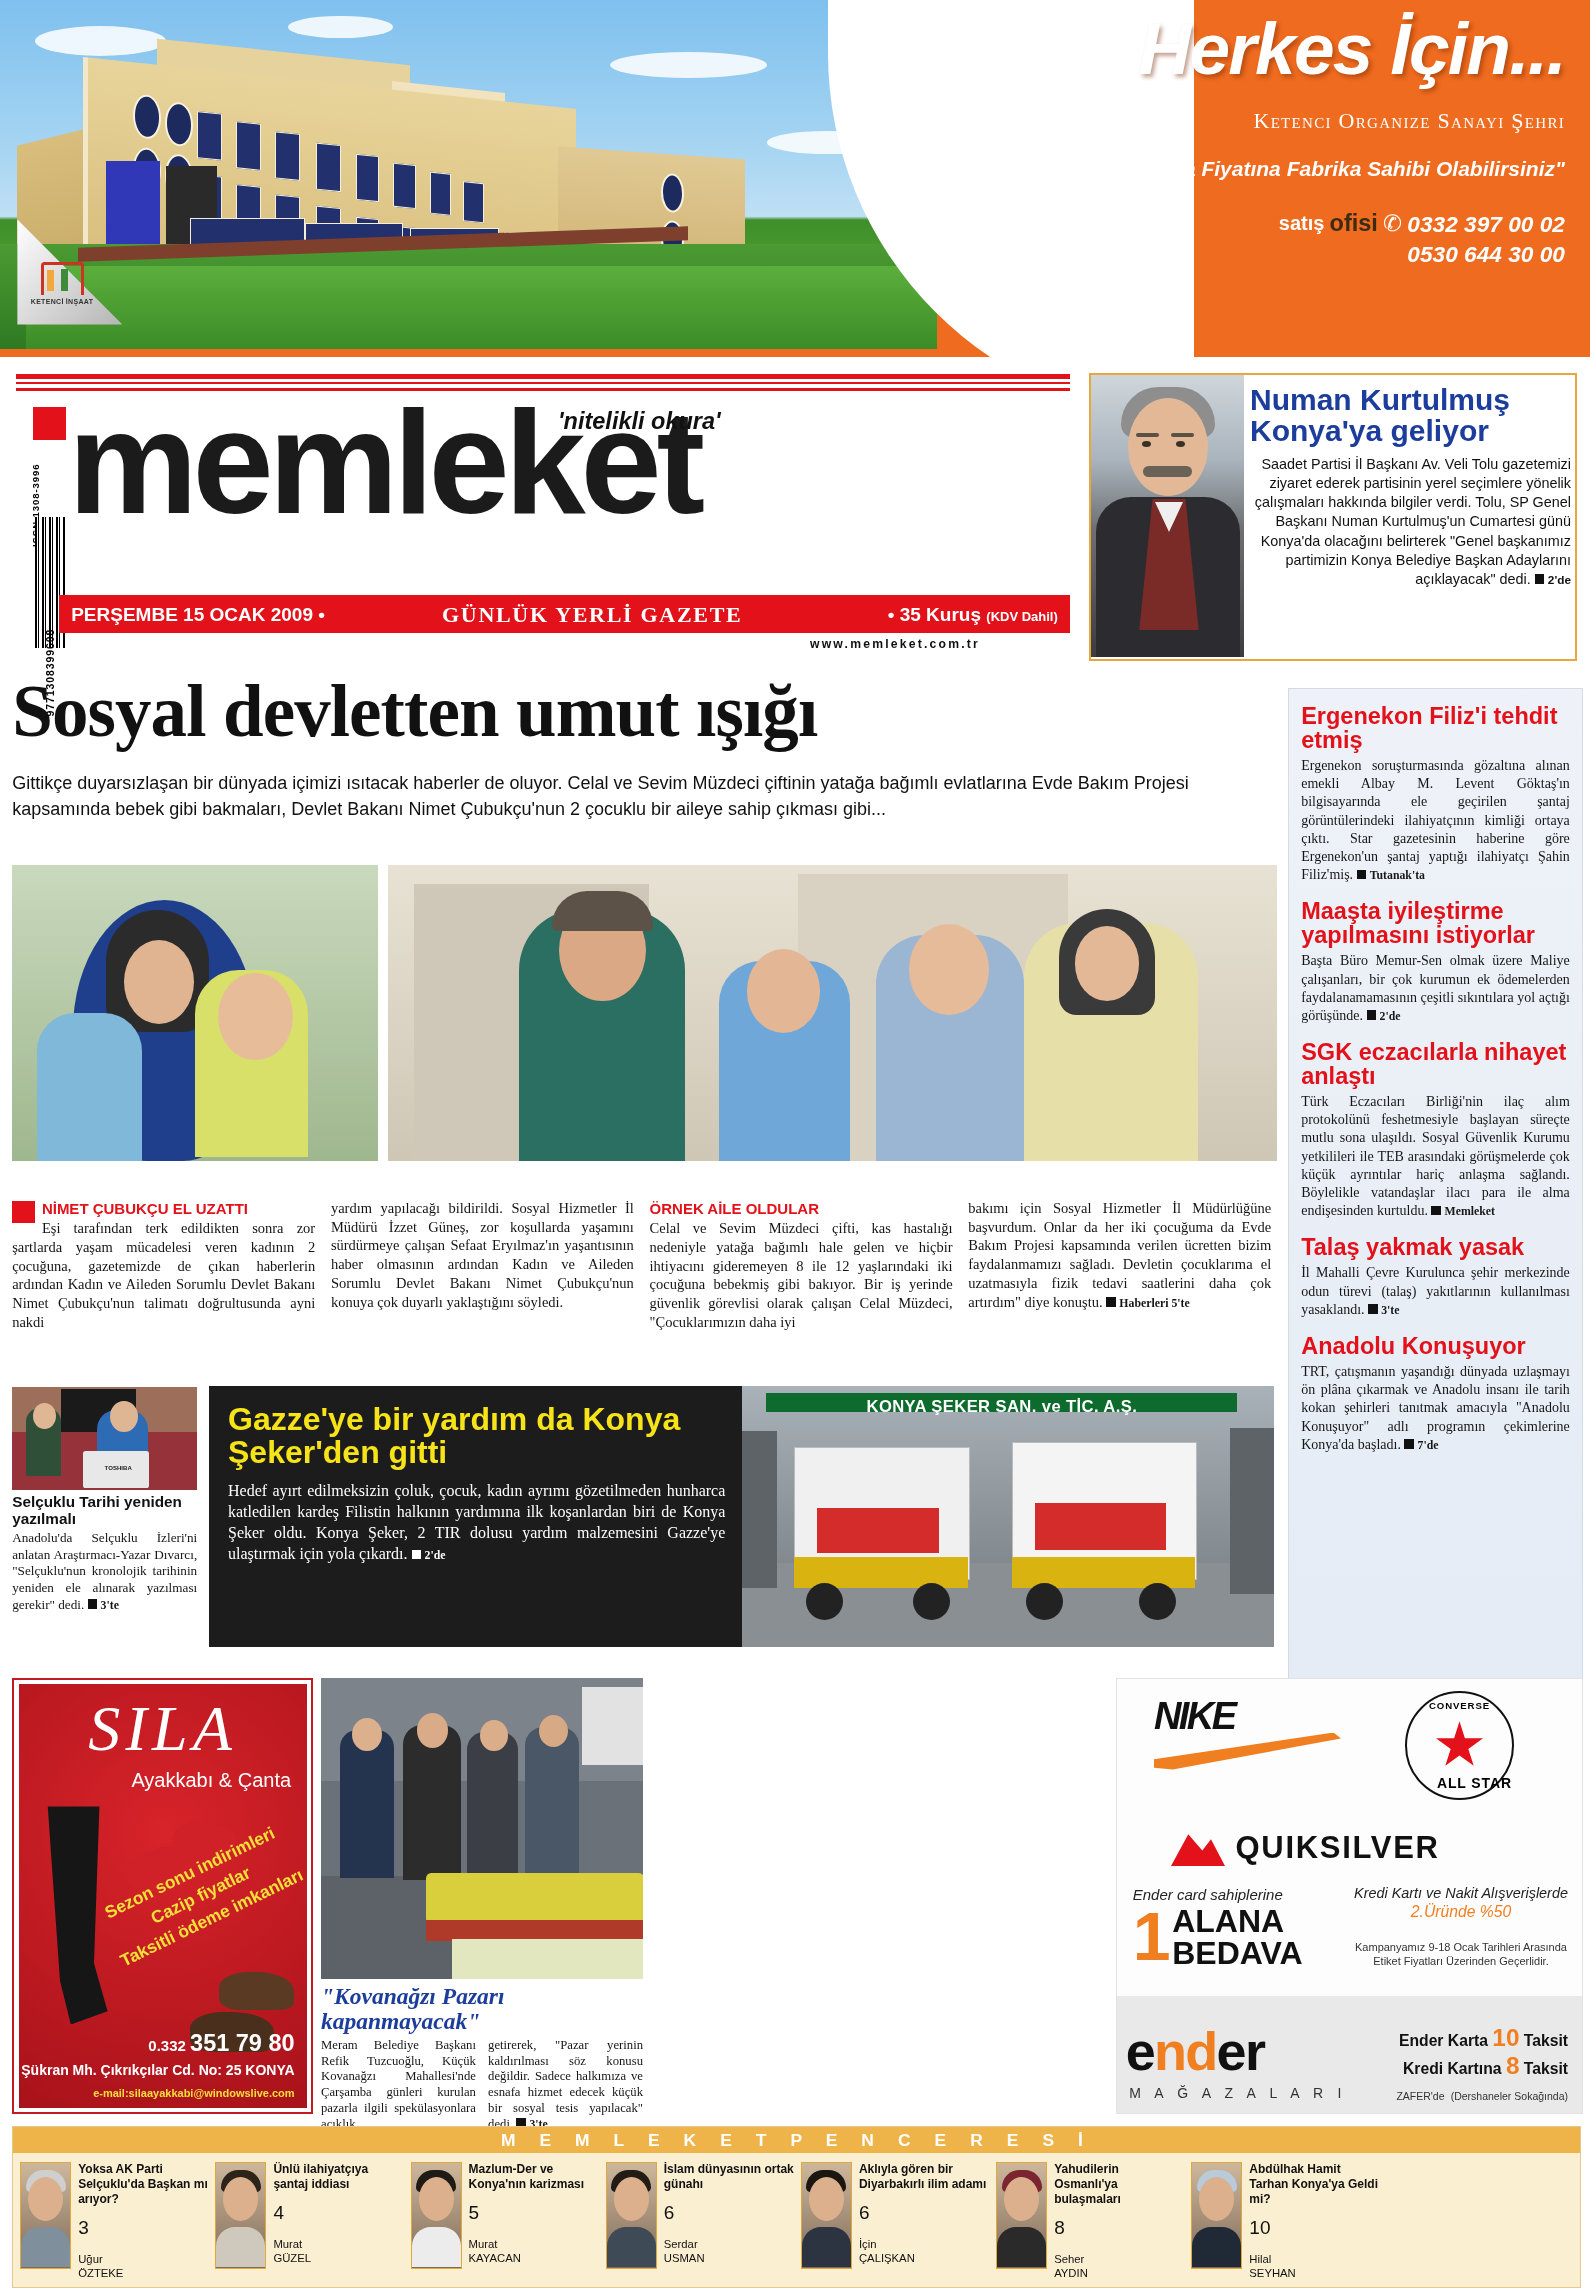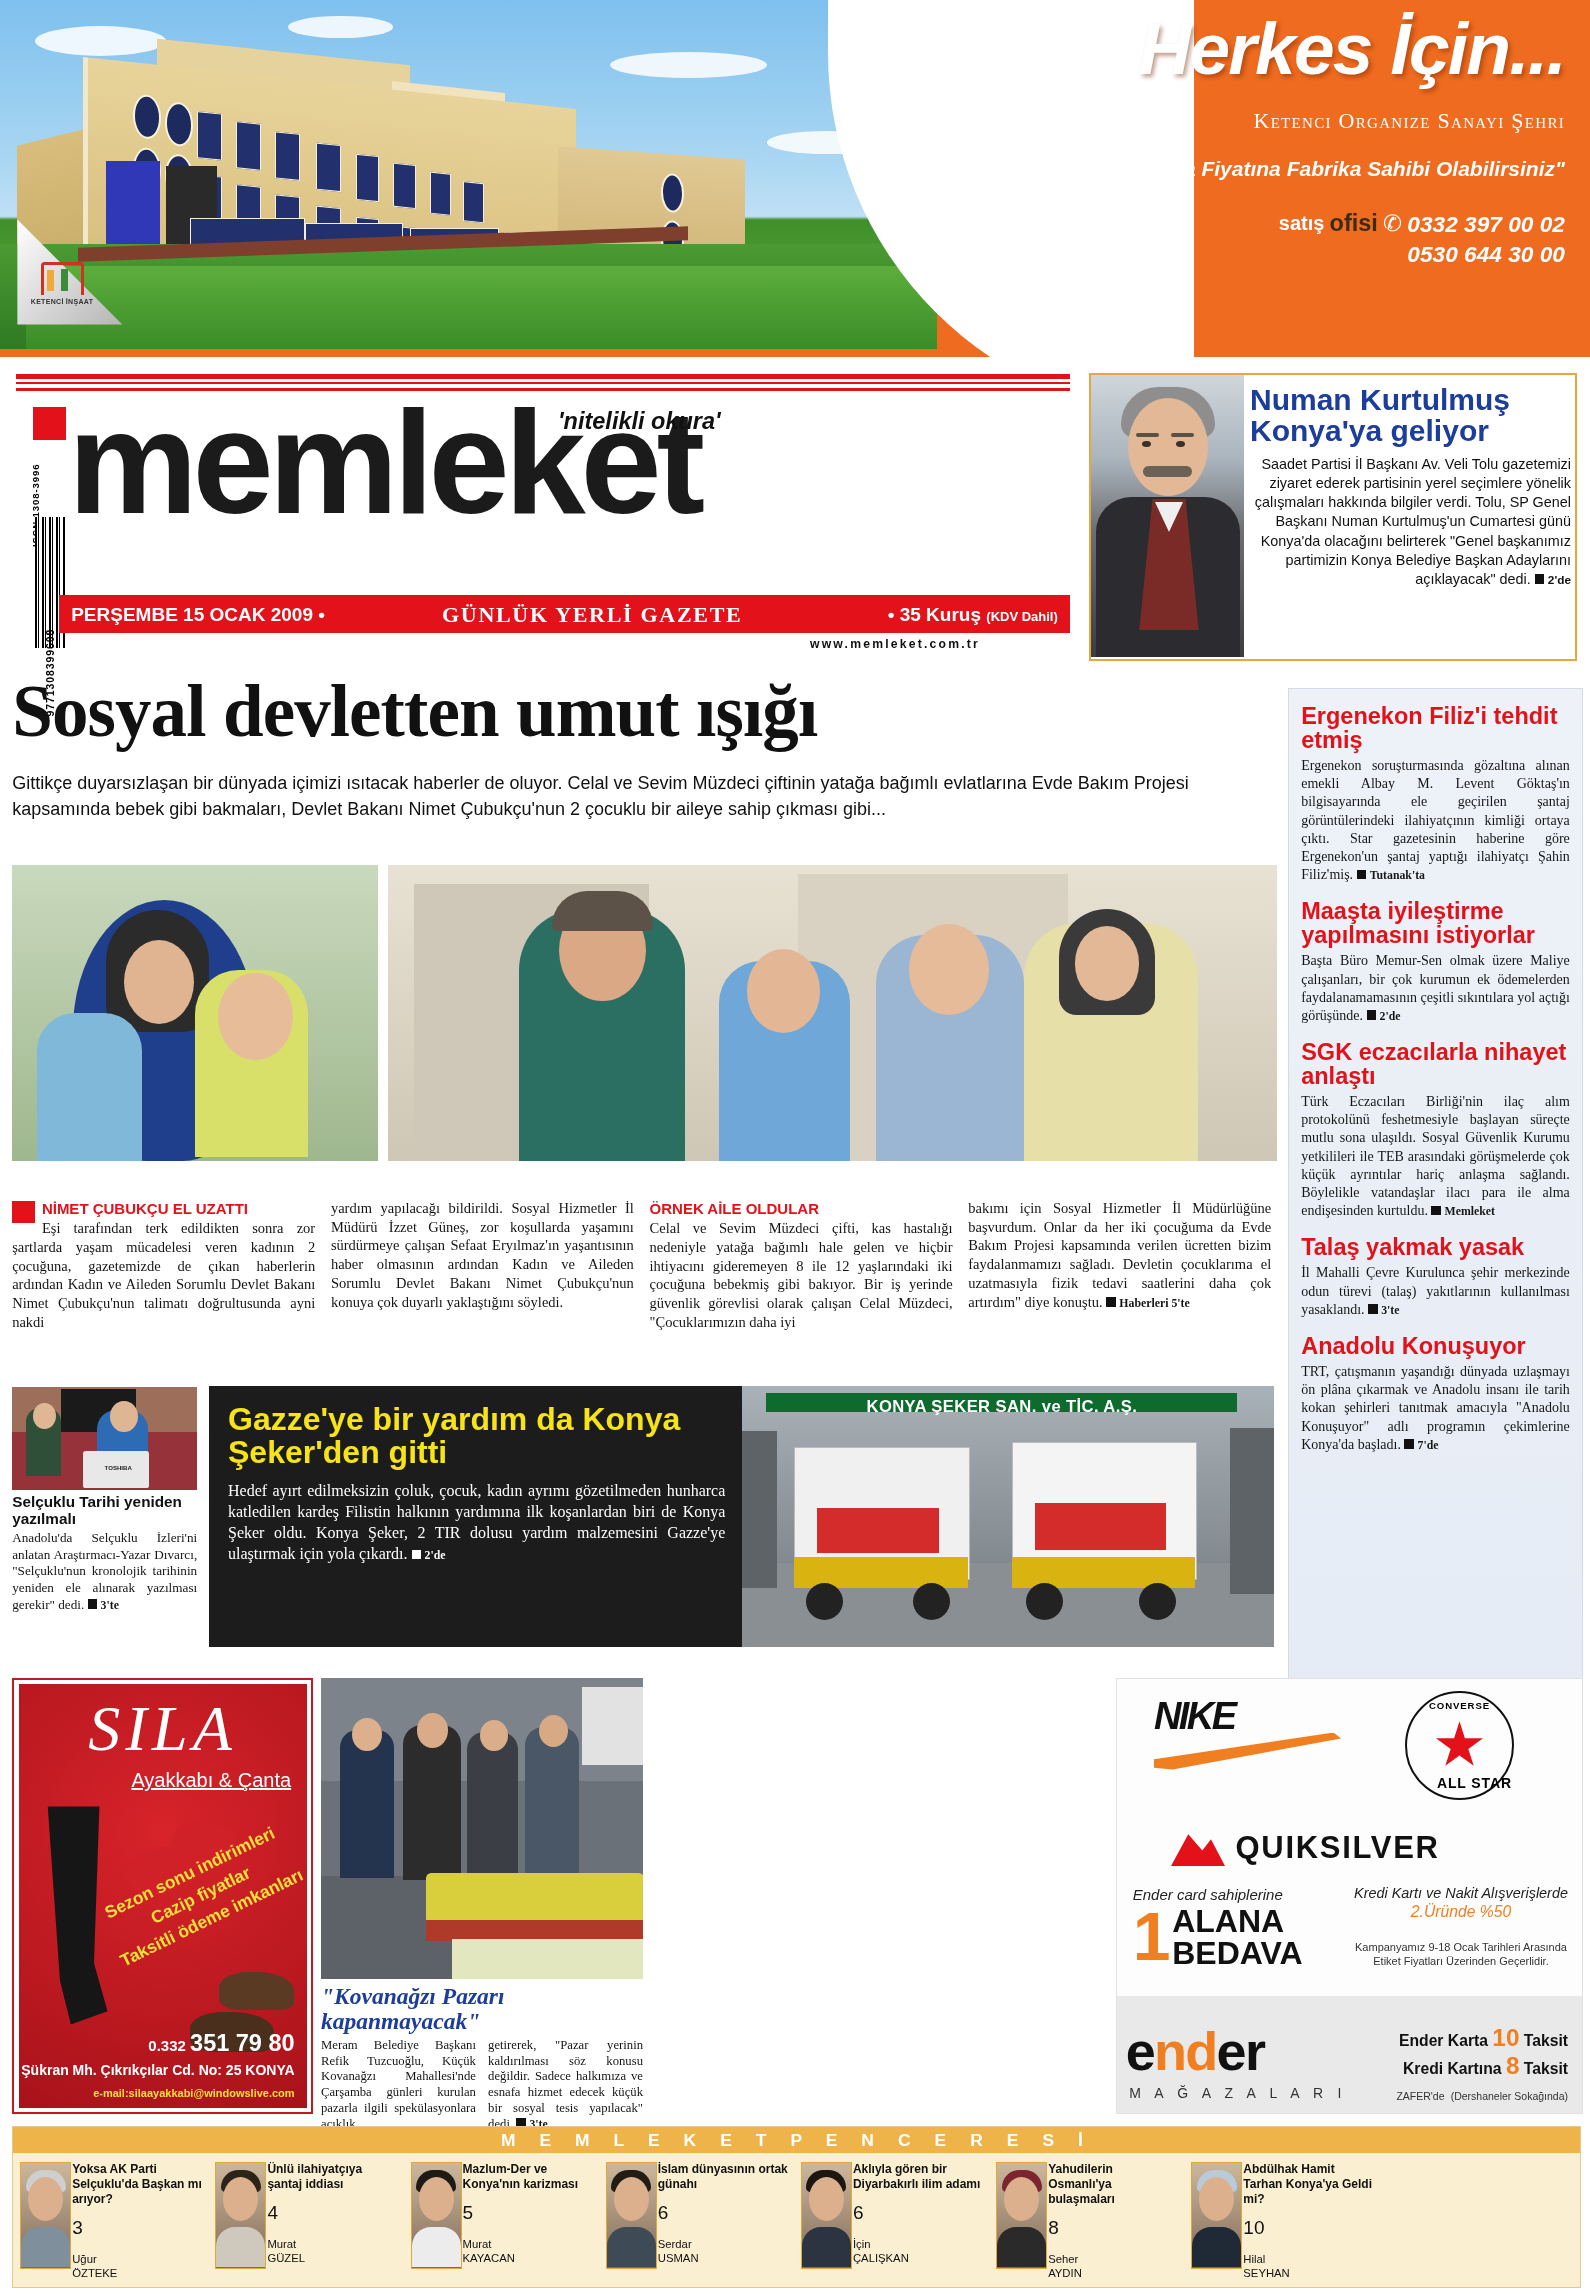--- a/index.html
+++ b/index.html
@@ -123,21 +123,21 @@
   .gz-photo{position:absolute;right:0;top:0;width:532px;height:261px;overflow:hidden;background:linear-gradient(180deg,#a9b2b8,#6f767c);}
   .gz-sign{position:absolute;left:24.4px;top:7px;width:471px;height:19px;background:#0e6b2e;color:#fff;font-size:16.6px;font-weight:bold;
      text-align:center;line-height:28px;letter-spacing:0.4px;}
   .truck{position:absolute;background:#e8e8e8;}
 
   
   .sila{position:absolute;left:12.2px;top:1678px;width:301px;height:436px;background:#fff;border:2.6px solid #c21a22;box-sizing:border-box;padding:4.4px;}
   .sila-in{width:100%;height:100%;background:radial-gradient(circle at 50% 35%,#d8232a,#a8121a);position:relative;overflow:hidden;}
   .sila-logo{position:absolute;left:0;top:12.2px;width:100%;text-align:center;color:#fff;font-family:"Liberation Serif",serif;
      font-size:64px;font-style:italic;letter-spacing:5.2px;line-height:1;}
-  .sila-sub{position:absolute;right:15.7px;top:85px;font-size:20px;color:#fff;text-decoration:underline;}
+  .sila-sub{position:absolute;right:15.7px;top:85px;font-size:20px;color:#fff;}
   .sila-tags{position:absolute;right:-3.5px;top:174px;width:218px;transform:rotate(-26deg);text-align:center;
      color:#f5e03a;font-size:17.4px;font-weight:bold;line-height:1.45;}
   .sila-phone{position:absolute;right:12.2px;bottom:51px;color:#fff;font-size:15px;font-weight:bold;}
   .sila-phone b{font-size:23.5px;}
   .sila-addr{position:absolute;right:12.2px;bottom:30px;color:#fff;font-size:14px;font-weight:bold;}
   .sila-mail{position:absolute;right:12.2px;bottom:8.7px;color:#f5e03a;font-size:11px;font-weight:bold;}
   .boot{position:absolute;left:21px;top:122px;width:68px;height:218px;background:#161616;
      clip-path:polygon(12% 0,88% 0,80% 72%,100% 94%,46% 100%,30% 80%);}
   .hshoe{position:absolute;background:#cf2127;border-radius:50% 30% 35% 50%;}
 
@@ -177,21 +177,21 @@
   .en-tk{position:absolute;right:14px;bottom:61px;font-size:15.7px;font-weight:bold;color:#111;}
   .en-tk b{font-size:24.4px;color:#f07f22;}
   .en-tk2{position:absolute;right:14px;bottom:33px;font-size:15.7px;font-weight:bold;color:#111;}
   .en-zafer{position:absolute;right:14px;bottom:7px;font-size:22px;font-weight:bold;color:#f07f22;}
   .en-zafer span{font-size:10.5px;color:#333;font-weight:normal;}
 
   
   .pencere{position:absolute;left:12.2px;top:2126px;width:1569px;height:162px;background:#fbefd2;border:0.9px solid #e4c98e;box-sizing:border-box;}
   .pen-bar{height:26px;background:#efb449;color:#fff;font-size:17.4px;font-weight:bold;letter-spacing:9.6px;text-align:center;line-height:26px;}
   .pen-row{display:flex;padding:8.7px 7px 0 7px;gap:5.2px;}
-  .pen-cell{display:flex;gap:1px;width:190px;}
+  .pen-cell{display:flex;gap:7px;width:190px;}
   .pen-img{width:49px;height:105px;border:1.7px solid #e2a83c;background:linear-gradient(180deg,#cdb79c,#7f6a58);flex:none;overflow:hidden;position:relative;}
   .pen-face{position:absolute;left:7px;top:14px;width:35px;height:44px;border-radius:17.4px/22px;background:#dcb08c;}
   .pen-hair{position:absolute;left:4.4px;top:7px;width:40px;height:22.7px;border-radius:20px 20px 5.2px 5.2px;background:#4a3a2c;}
   .pen-torso{position:absolute;left:0;top:64px;width:49px;height:40px;background:#4a5360;border-radius:19px 19px 0 0;}
   .pen-txt{width:131px;}
   .pen-title{font-size:12px;font-weight:bold;line-height:1.25;color:#111;}
   .pen-num{font-size:19px;margin-top:10.5px;color:#111;}
   .pen-name{font-size:11.3px;margin-top:14px;line-height:1.2;color:#111;}
 </style>
 </head>

